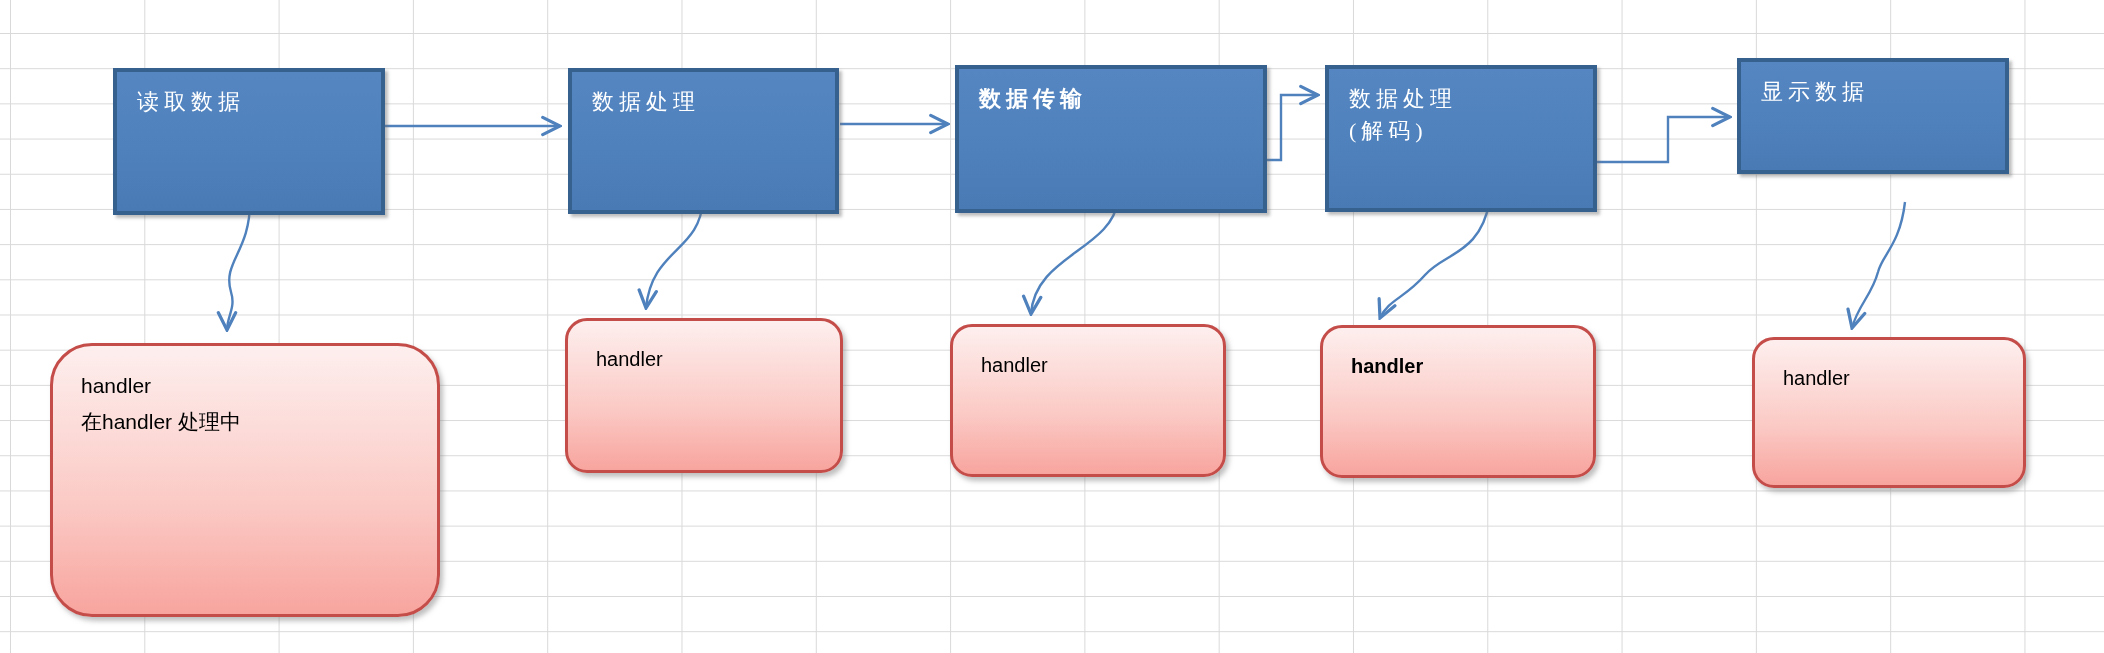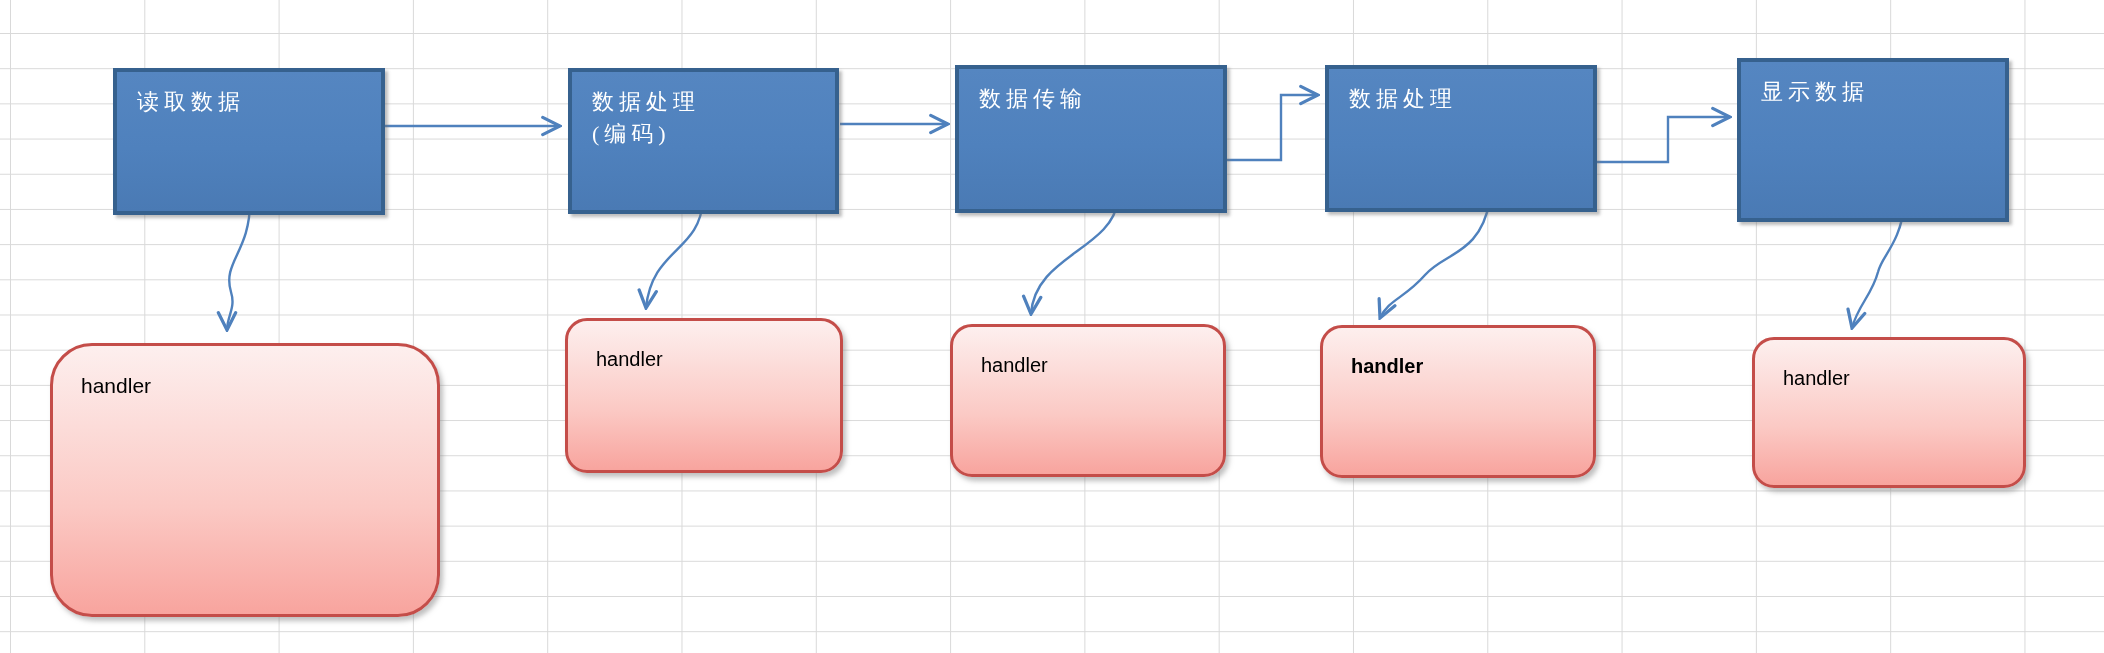--- a/index.html
+++ b/index.html
@@ -51,23 +51,23 @@
   .handler-note.large {
     border-radius: 42px;
     font-size: 21px;
     line-height: 1.72;
     padding-top: 22px;
   }
   .bold-label { font-weight: bold; }
   
   .n1 { left: 113px; top: 52px;  width: 272px; height: 147px; }
   .n2 { left: 568px; top: 52px;  width: 271px; height: 146px; }
-  .n3 { left: 955px; top: 49px;  width: 272px; height: 148px; }
+  .n3 { left: 955px; top: 49px;  width: 312px; height: 148px; font-weight: bold; }
   .n4 { left: 1325px; top: 49px; width: 272px; height: 147px; }
-  .n5 { left: 1737px; top: 42px; width: 272px; height: 164px; }
+  .n5 { left: 1737px; top: 42px; width: 272px; height: 116px; }
   
   .h1 { left: 50px;   top: 343px; width: 390px; height: 274px; }
   .h2 { left: 565px;  top: 318px; width: 278px; height: 155px; }
   .h3 { left: 950px;  top: 324px; width: 276px; height: 153px; }
   .h4 { left: 1320px; top: 325px; width: 276px; height: 153px; }
   .h5 { left: 1752px; top: 337px; width: 274px; height: 151px; }
 </style>
 </head>
 <body>
 
@@ -91,36 +91,37 @@
       <path d="M 1905 202 C 1900 245, 1882 255, 1878 272 C 1872 295, 1858 305, 1852 328" marker-end="url(#arrow)"></path>
     </g>
   </svg>
 
   <div class="process-node n1">
     <div>读取数据</div>
     <div></div>
   </div>
   <div class="process-node n2">
     <div>数据处理</div>
-    <div>(编码)</div>
   </div>
   <div class="process-node n3">
     <div>数据传输</div>
     <div></div>
   </div>
   <div class="process-node n4">
     <div>数据处理</div>
+    <div>(解码)</div>
   </div>
   <div class="process-node n5">
     <div>显示数据</div>
     <div></div>
   </div>
 
   <div class="handler-note large h1">
     <div>handler</div>
+    <div>在handler 处理中</div>
   </div>
   <div class="handler-note h2">
     <div>handler</div>
   </div>
   <div class="handler-note h3">
     <div>handler</div>
   </div>
   <div class="handler-note h4">
     <div class="bold-label">handler</div>
   </div>

